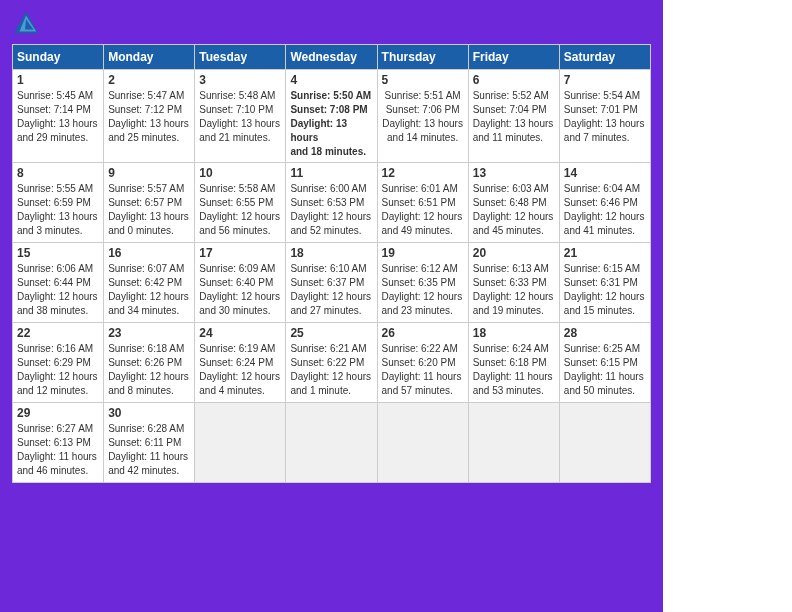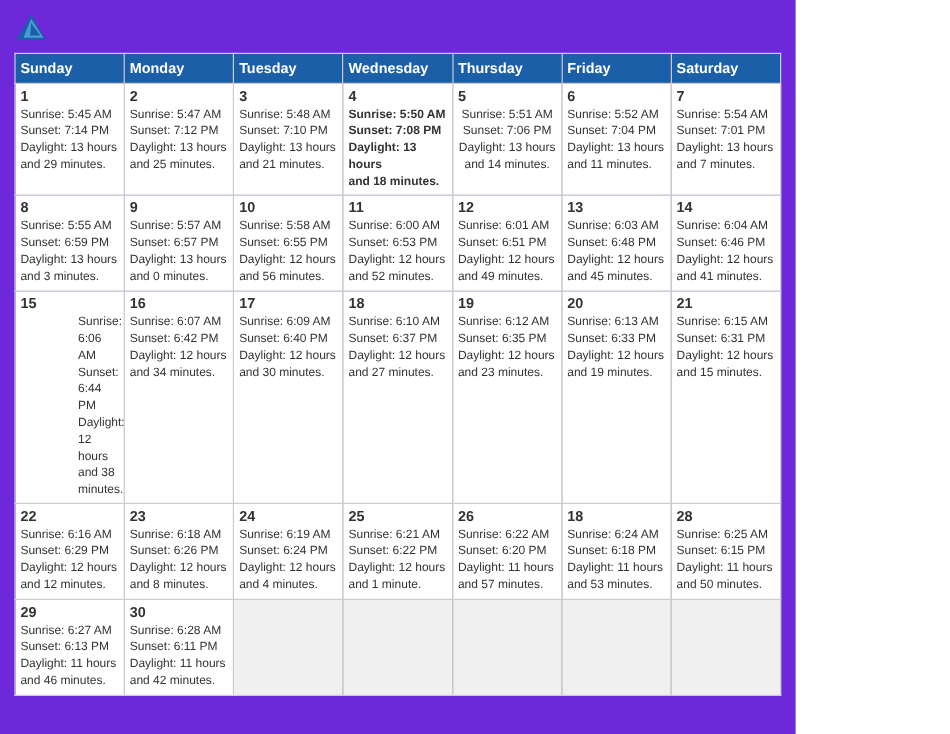--- a/index.html
+++ b/index.html
@@ -226,21 +226,21 @@
             <span class="day-num">14</span>
             <div class="day-info" style="white-space: pre-line;">Sunrise: 6:04 AM
 Sunset: 6:46 PM
 Daylight: 12 hours
 and 41 minutes.</div>
           </td>
         </tr>
         <tr>
           <td>
             <span class="day-num">15</span>
-            <div class="day-info" style="white-space: pre-line; margin-left: 48px;">Sunrise: 6:06 AM
+            <div class="day-info" style="white-space: pre-line;">Sunrise: 6:06 AM
 Sunset: 6:44 PM
 Daylight: 12 hours
 and 38 minutes.</div>
           </td>
           <td>
             <span class="day-num">16</span>
             <div class="day-info" style="white-space: pre-line;">Sunrise: 6:07 AM
 Sunset: 6:42 PM
 Daylight: 12 hours
 and 34 minutes.</div>

